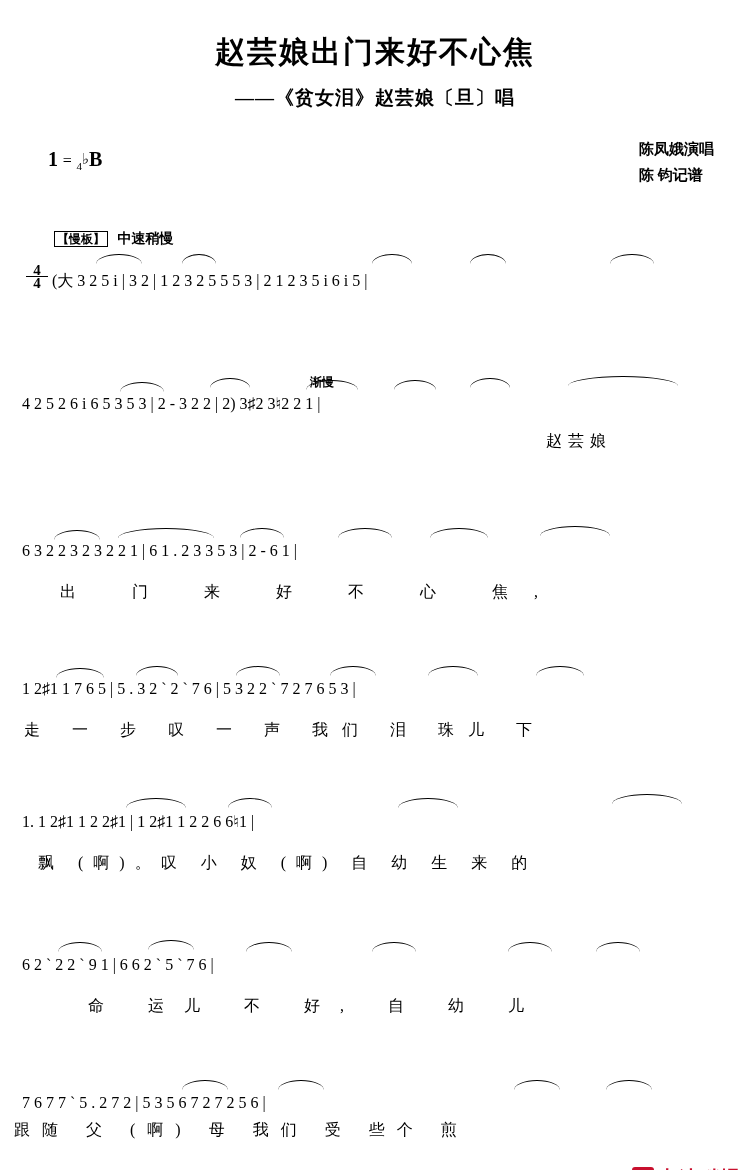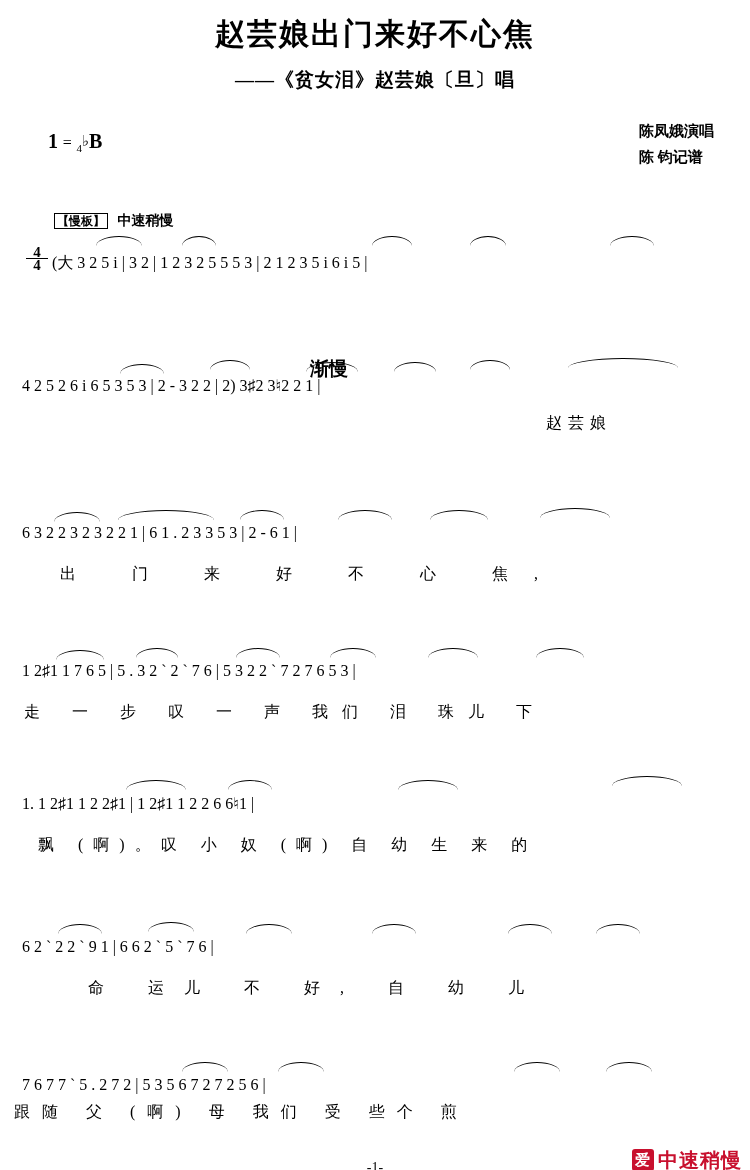--- a/index.html
+++ b/index.html
@@ -11,21 +11,21 @@
     position:relative;
     overflow:hidden;
   }
   .page{position:relative;width:750px;height:1170px;}
 
   .title{
     text-align:center;
     font-size:30px;
     font-weight:bold;
     letter-spacing:2px;
-    margin-top:14px;
+    margin-top:32px;
     font-family:"Liberation Serif", serif;
   }
   .subtitle{
     text-align:center;
     font-size:19px;
     font-weight:bold;
     margin-top:12px;
     letter-spacing:1px;
   }
   .credits{
@@ -168,21 +168,21 @@
       <span class="slur" style="left:96px;top:-10px;width:46px;"></span>
       <span class="slur" style="left:182px;top:-10px;width:34px;"></span>
       <span class="slur" style="left:372px;top:-10px;width:40px;"></span>
       <span class="slur" style="left:470px;top:-10px;width:36px;"></span>
       <span class="slur" style="left:610px;top:-10px;width:44px;"></span>
     </div>
   </div>
 
   <div class="system" style="top:362px;">
     <div class="sysline">
-      <span style="position:absolute;left:310px;top:-20px;font-size:19px;font-weight:bold;">渐慢</span>
+      <span style="position:absolute;left:310px;top:-20px;font-size:12px;font-weight:bold;">渐慢</span>
       <span style="display:inline-block;width:18px;"></span>
       <span class="notes">4 2  5 2  6 i 6 5  3 5 3 | 2 -  3 2  2 | 2) 3♯2  3♮2  2 1 |</span>
       <span class="slur" style="left:120px;top:-12px;width:44px;"></span>
       <span class="slur" style="left:210px;top:-16px;width:40px;"></span>
       <span class="slur" style="left:306px;top:-14px;width:52px;"></span>
       <span class="slur" style="left:394px;top:-14px;width:42px;"></span>
       <span class="slur" style="left:470px;top:-16px;width:40px;"></span>
       <span class="slur" style="left:568px;top:-18px;width:110px;"></span>
     </div>
     <div class="lyrics" style="margin-top:18px;margin-left:546px;">赵  芸  娘</div>

